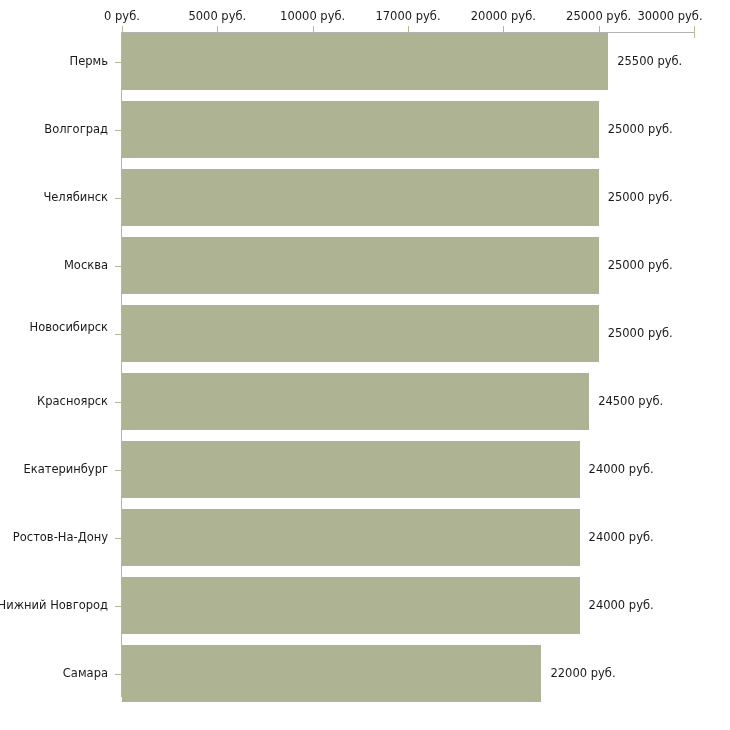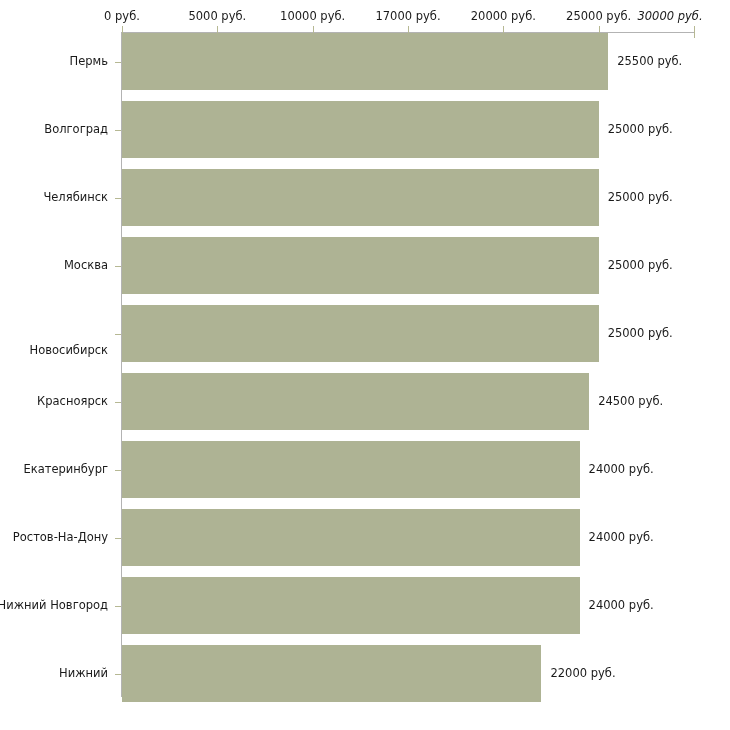--- a/index.html
+++ b/index.html
@@ -96,43 +96,43 @@
       <div class="x-tick-label" style="left: 217.333px;">5000 руб.</div>
       <div class="x-tick" style="left: 312.667px;"></div>
       <div class="x-tick-label" style="left: 312.667px;">10000 руб.</div>
       <div class="x-tick" style="left: 408px;"></div>
       <div class="x-tick-label" style="left: 408px;">17000 руб.</div>
       <div class="x-tick" style="left: 503.333px;"></div>
       <div class="x-tick-label" style="left: 503.333px; text-align: right;">20000 руб.</div>
       <div class="x-tick" style="left: 598.667px;"></div>
       <div class="x-tick-label" style="left: 598.667px;">25000 руб.</div>
       <div class="x-tick" style="left: 694px;"></div>
-      <div class="x-tick-label" style="left: 670px; font-style: italic;">30000 руб.</div>
+      <div class="x-tick-label" style="left: 670px;">30000 руб.</div>
     </div>
   <div id="yticks-layer">
       <div class="y-tick" style="top: 61.5px;"></div>
       <div class="y-tick-label" style="top: 53.5px;">Пермь</div>
       <div class="y-tick" style="top: 129.5px;"></div>
       <div class="y-tick-label" style="top: 121.5px;">Волгоград</div>
       <div class="y-tick" style="top: 197.5px;"></div>
       <div class="y-tick-label" style="top: 189.5px;">Челябинск</div>
       <div class="y-tick" style="top: 265.5px;"></div>
       <div class="y-tick-label" style="top: 257.5px;">Москва</div>
       <div class="y-tick" style="top: 333.5px;"></div>
-      <div class="y-tick-label" style="top: 343px; margin-left: 8px;">Новосибирск</div>
+      <div class="y-tick-label" style="top: 320px; margin-left: 8px;">Новосибирск</div>
       <div class="y-tick" style="top: 401.5px;"></div>
       <div class="y-tick-label" style="top: 393.5px;">Красноярск</div>
       <div class="y-tick" style="top: 469.5px;"></div>
       <div class="y-tick-label" style="top: 461.5px;">Екатеринбург</div>
       <div class="y-tick" style="top: 537.5px;"></div>
       <div class="y-tick-label" style="top: 529.5px;">Ростов-На-Дону</div>
       <div class="y-tick" style="top: 605.5px;"></div>
       <div class="y-tick-label" style="top: 597.5px;">Нижний Новгород</div>
       <div class="y-tick" style="top: 673.5px;"></div>
-      <div class="y-tick-label" style="top: 665.5px;">Нижний</div>
+      <div class="y-tick-label" style="top: 665.5px;">Самара</div>
     </div>
   <div id="bars-layer">
       <div class="bar" style="top: 33px; width: 486.2px; background: rgb(174, 179, 148);"></div>
       <div class="bar-value-label" style="left: 617.2px; top: 53.5px;">25500 руб.</div>
       <div class="bar" style="top: 101px; width: 476.667px; background: rgb(174, 179, 148);"></div>
       <div class="bar-value-label" style="left: 607.667px; top: 121.5px;">25000 руб.</div>
       <div class="bar" style="top: 169px; width: 476.667px; background: rgb(174, 179, 148);"></div>
       <div class="bar-value-label" style="left: 607.667px; top: 189.5px;">25000 руб.</div>
       <div class="bar" style="top: 237px; width: 476.667px; background: rgb(174, 179, 148);"></div>
       <div class="bar-value-label" style="left: 607.667px; top: 257.5px;">25000 руб.</div>

